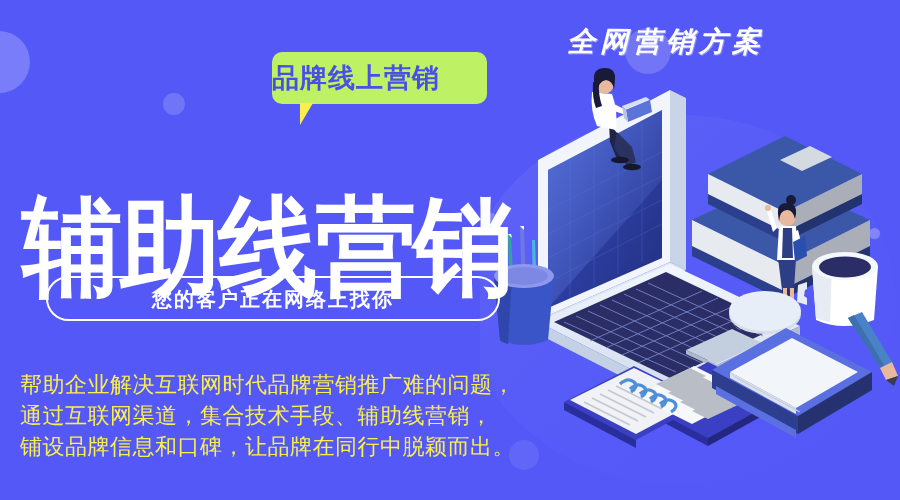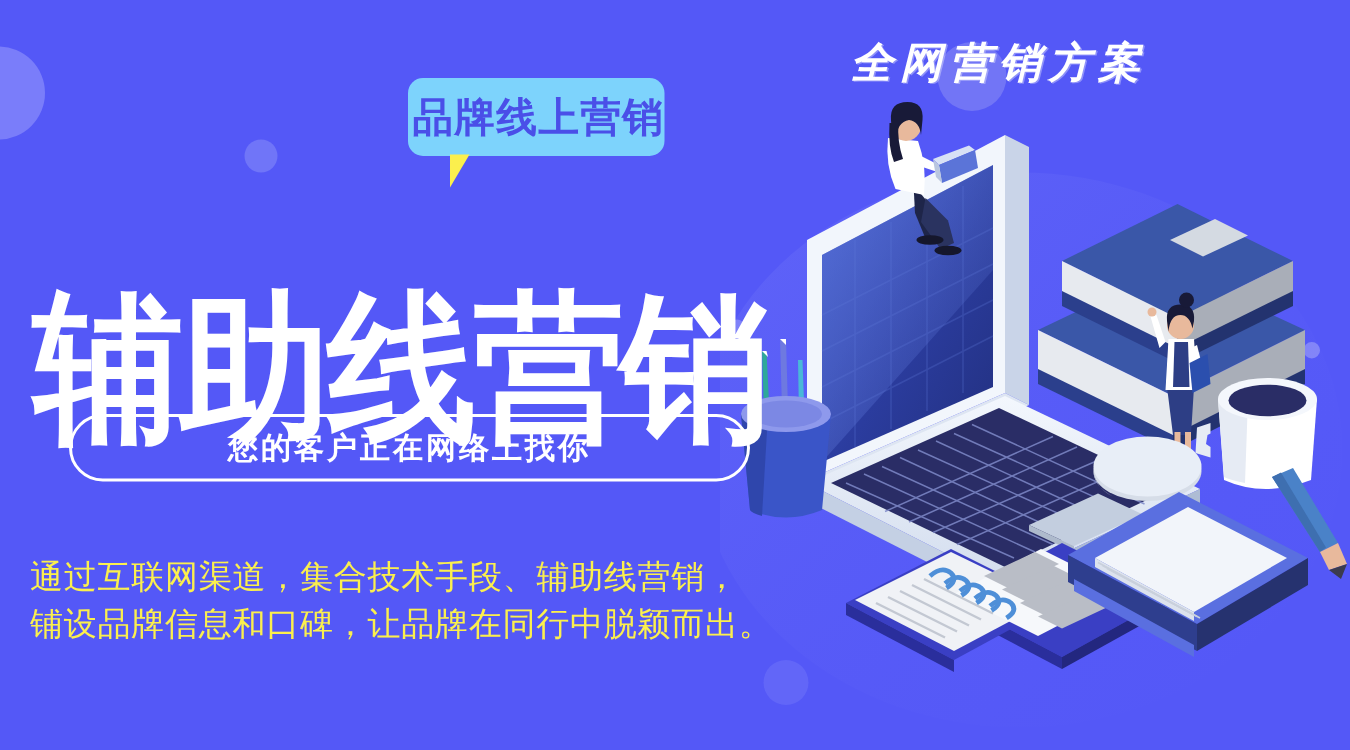--- a/index.html
+++ b/index.html
@@ -18,23 +18,23 @@
   .deco-big-left{left:-32px;top:31px;width:62px;height:62px;background:#7A7DFA;}
   .deco-mid{left:163px;top:93px;width:22px;height:22px;background:#7075F8;}
   .deco-top-right{left:625px;top:28px;width:46px;height:46px;background:#7C7FF6;opacity:.75;}
   .deco-dot-a{left:869px;top:228px;width:11px;height:11px;background:#8A8CF8;}
   .deco-dot-b{left:704px;top:392px;width:16px;height:16px;background:#7C80F7;}
   .deco-dot-c{left:509px;top:440px;width:30px;height:30px;background:#6E73F9;opacity:.55;}
   .deco-dot-d{left:487px;top:213px;width:9px;height:9px;background:#8B8DF9;}
 
   
   #bubble{
-    position:absolute;left:272px;top:52px;width:171px;height:52px;
-    background:#7dd3fc;border-radius:10px;
-    display:flex;align-items:center;justify-content:flex-end;
+    position:absolute;left:272px;top:52px;width:215px;height:52px;
+    background:#bef264;border-radius:10px;
+    display:flex;align-items:center;justify-content:flex-start;
   }
   #bubble .bubble-text{
     color:#4A4FE8;font-size:27px;font-weight:700;letter-spacing:1px;
     line-height:1;white-space:nowrap;
   }
   #bubble-tail{
     position:absolute;left:300px;top:103px;width:0;height:0;
     border-left:13px solid #FBEF4D;
     border-bottom:22px solid transparent;
   }
@@ -319,17 +319,18 @@
 
   <div id="brush-title">全网营销方案</div>
 
   <h1 id="main-title">辅助线营销</h1>
 
   <div id="pill">
     <span class="pill-text">您的客户正在网络上找你</span>
   </div>
 
   <div id="body-copy">
+    <span class="line">帮助企业解决互联网时代品牌营销推广难的问题，</span>
     <span class="line">通过互联网渠道，集合技术手段、辅助线营销，</span>
     <span class="line">铺设品牌信息和口碑，让品牌在同行中脱颖而出。</span>
   </div>
 
 </div>
 
 </body></html>

